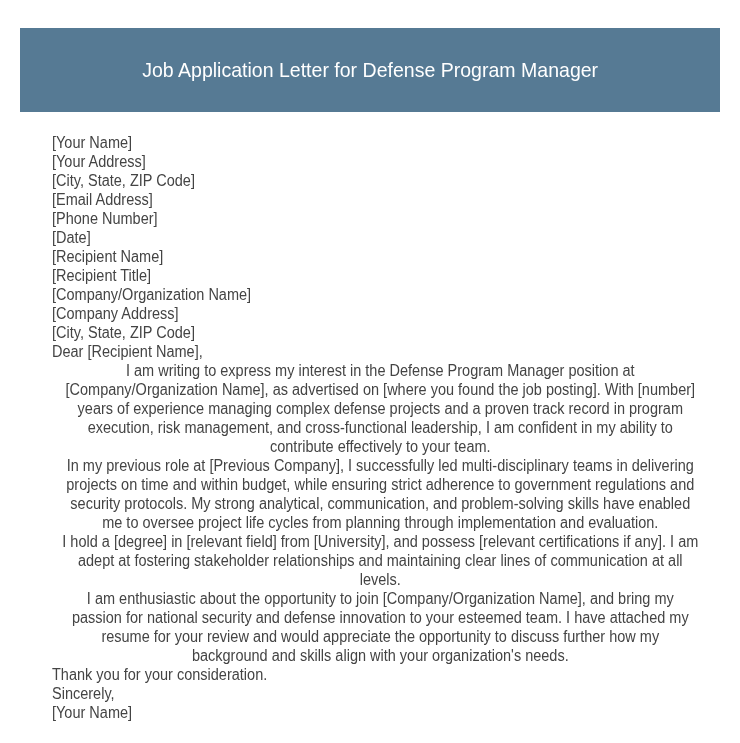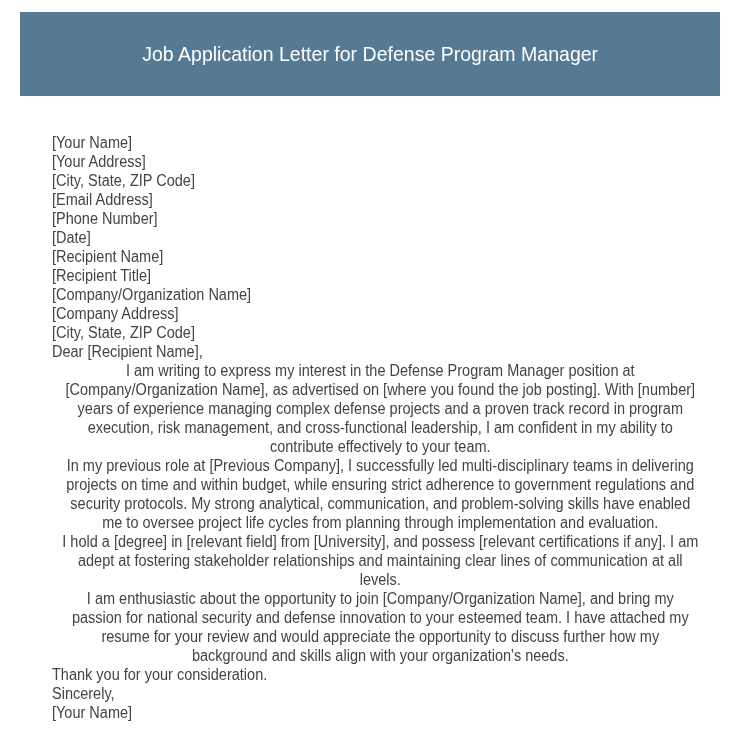--- a/index.html
+++ b/index.html
@@ -10,21 +10,21 @@
     body {
       width: 740px;
       height: 743px;
       position: relative;
       overflow: hidden;
       font-family: "Liberation Sans", "DejaVu Sans", sans-serif;
     }
     .header-banner {
       position: absolute;
       left: 20px;
-      top: 12px;
+      top: 28px;
       width: 700px;
       height: 84px;
       background: #567a94;
       display: flex;
       align-items: center;
       justify-content: center;
     }
     .header-title {
       color: #ffffff;
       font-size: 21px;

